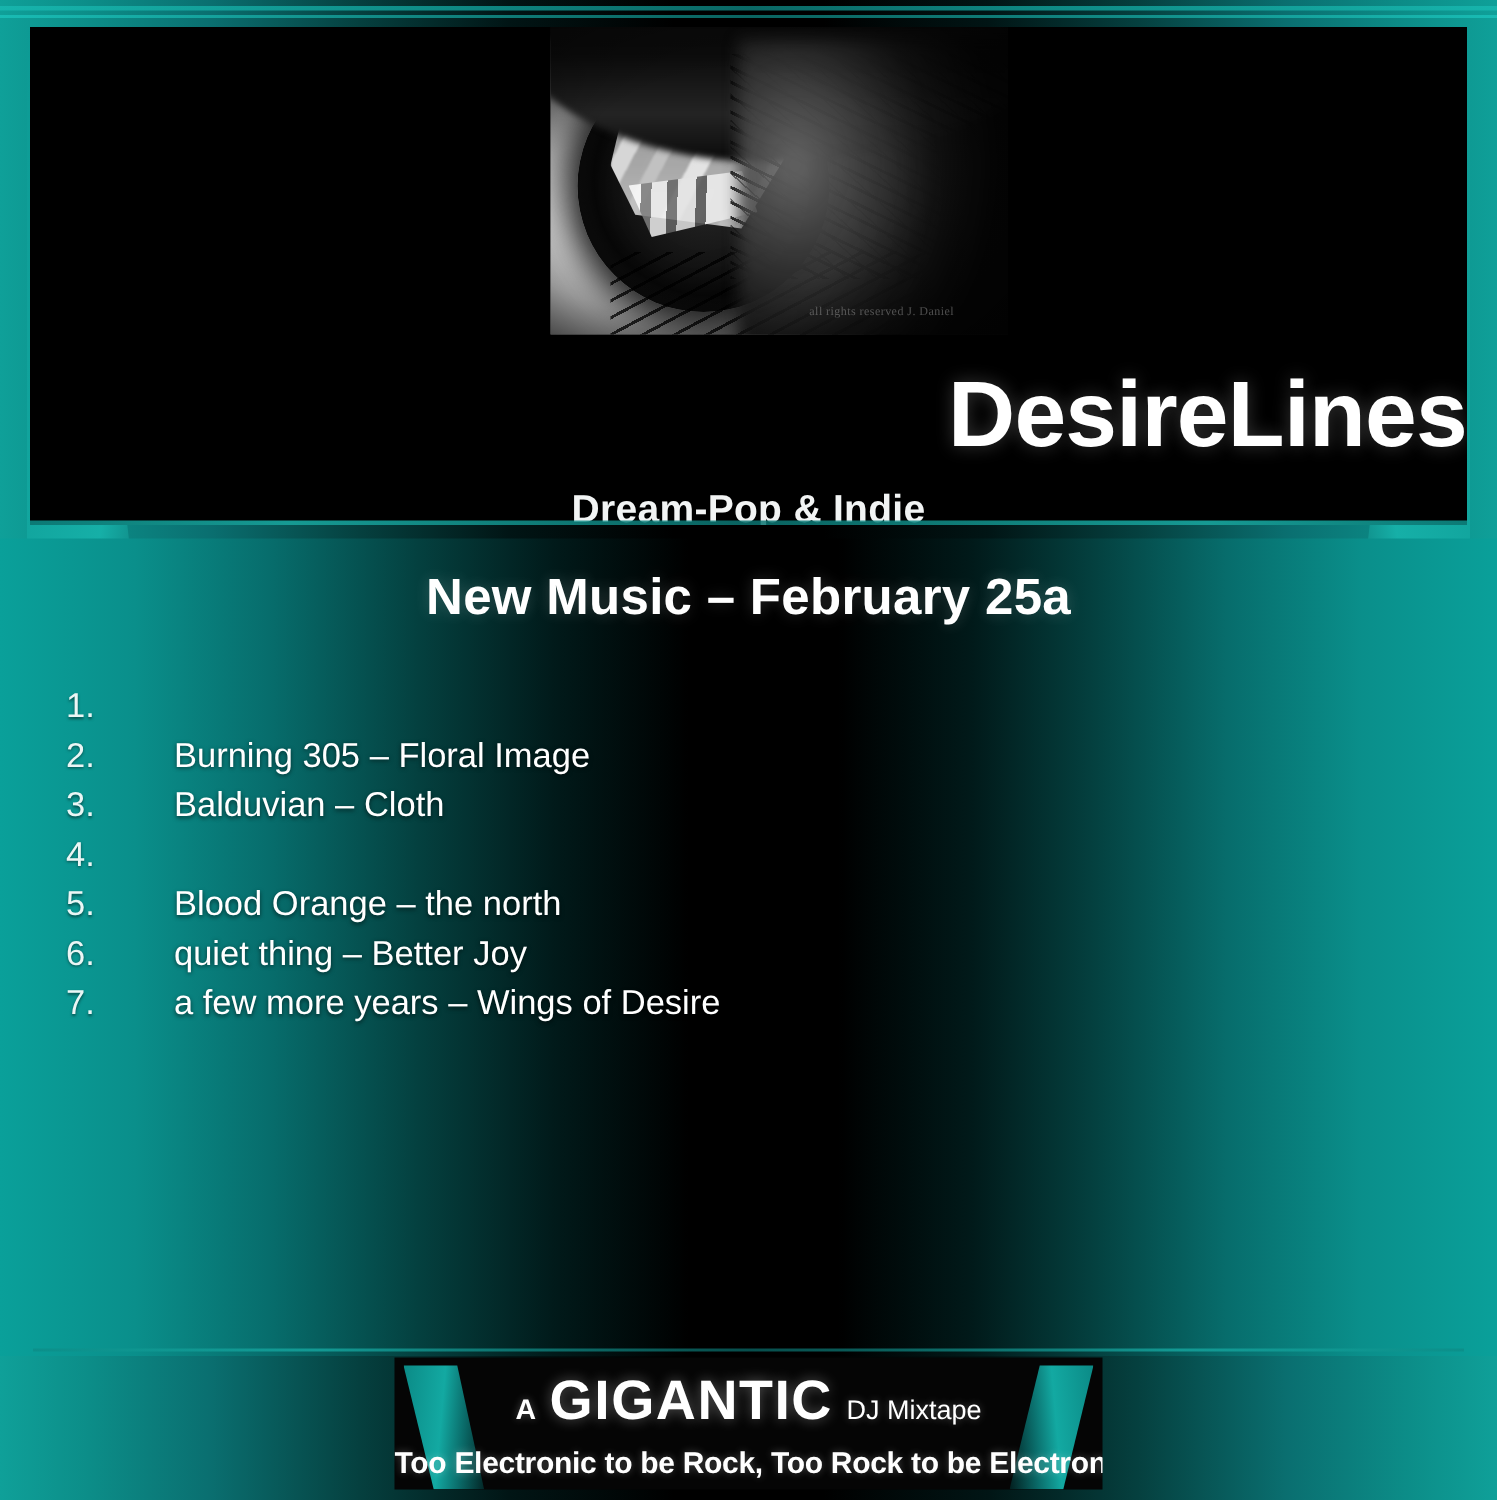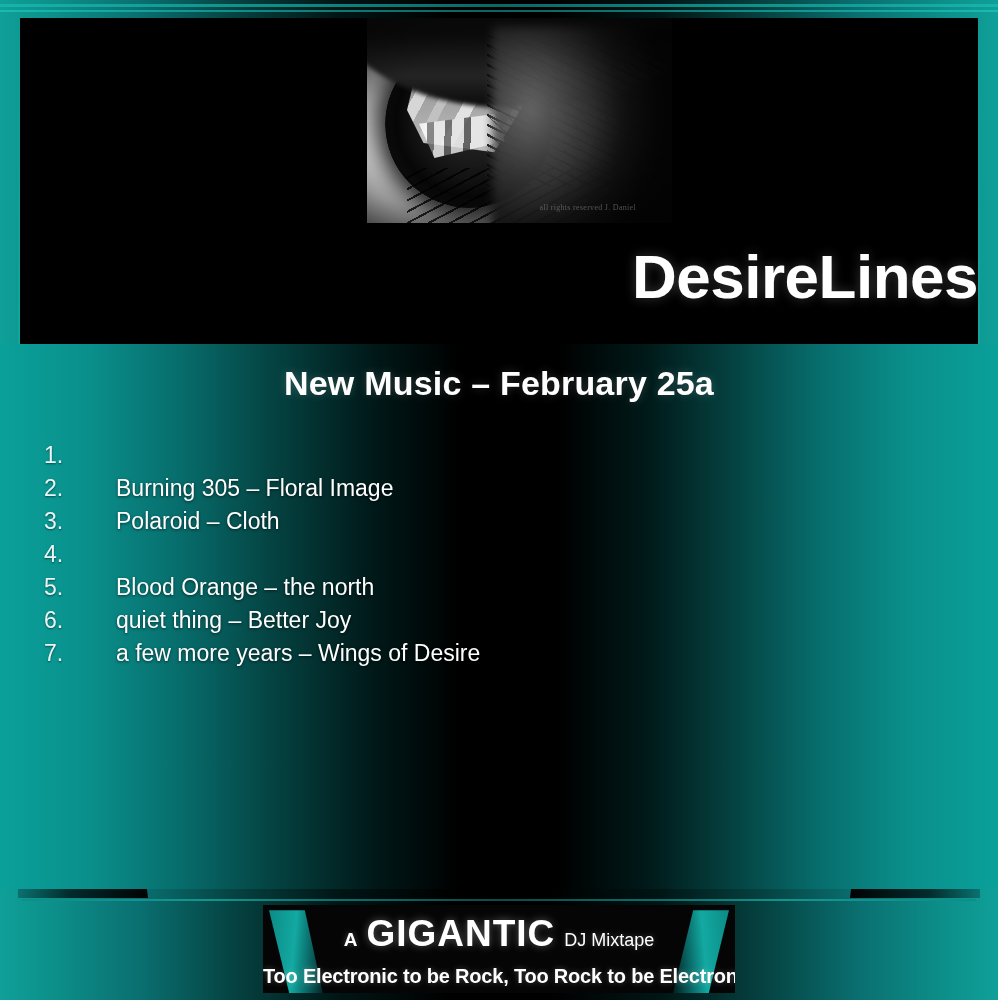--- a/index.html
+++ b/index.html
@@ -180,21 +180,21 @@
   .brand-sub {
     position:absolute; left:0; right:0; top:306px;
     text-align:center;
     font-size:26px; font-weight:600; color:#f2f4f4;
     letter-spacing:.2px;
   }
 
   
   .body-panel {
     position:absolute;
-    left:0; right:0; top:344px; height:545px;
+    left:0; right:0; top:359px; height:545px;
     background:linear-gradient(90deg,
       #0aa09a 0%, #0a8f8b 9%, #076d6c 18%, #04403f 28%,
       #011a1a 37%, #000 46%, #000 56%,
       #011a1a 65%, #04403f 73%, #076d6c 82%, #0a8f8b 91%, #0aa09a 100%);
   }
 
   .section-heading {
     position:absolute; left:0; right:0; top:20px;
     text-align:center;
     font-size:34px; font-weight:700; color:#ffffff;
@@ -292,36 +292,37 @@
       <div class="eye-lid-top"></div>
       <div class="eye-lashes"></div>
       <div class="eye-lashes-btm"></div>
       <div class="eye-brow"></div>
       <div class="eye-vign"></div>
       <div class="eye-wm">all rights reserved
 J. Daniel</div>
     </div>
 
     <div class="brand-title">DesireLines</div>
+    <div class="brand-sub">Dream-Pop &amp; Indie</div>
   </div>
 
   <div class="body-panel">
     <div class="section-heading">New Music – February 25a</div>
 
     <ol class="tracklist">
       <li class="track-row">
         <span class="track-num">1.</span>
       </li>
       <li class="track-row">
         <span class="track-num">2.</span>
         <span class="track-title">Burning 305 – Floral Image</span>
       </li>
       <li class="track-row">
         <span class="track-num">3.</span>
-        <span class="track-title">Polaroid – Cloth</span>
+        <span class="track-title">Balduvian – Cloth</span>
       </li>
       <li class="track-row">
         <span class="track-num">4.</span>
       </li>
       <li class="track-row">
         <span class="track-num">5.</span>
         <span class="track-title">Blood Orange – the north</span>
       </li>
       <li class="track-row">
         <span class="track-num">6.</span>

